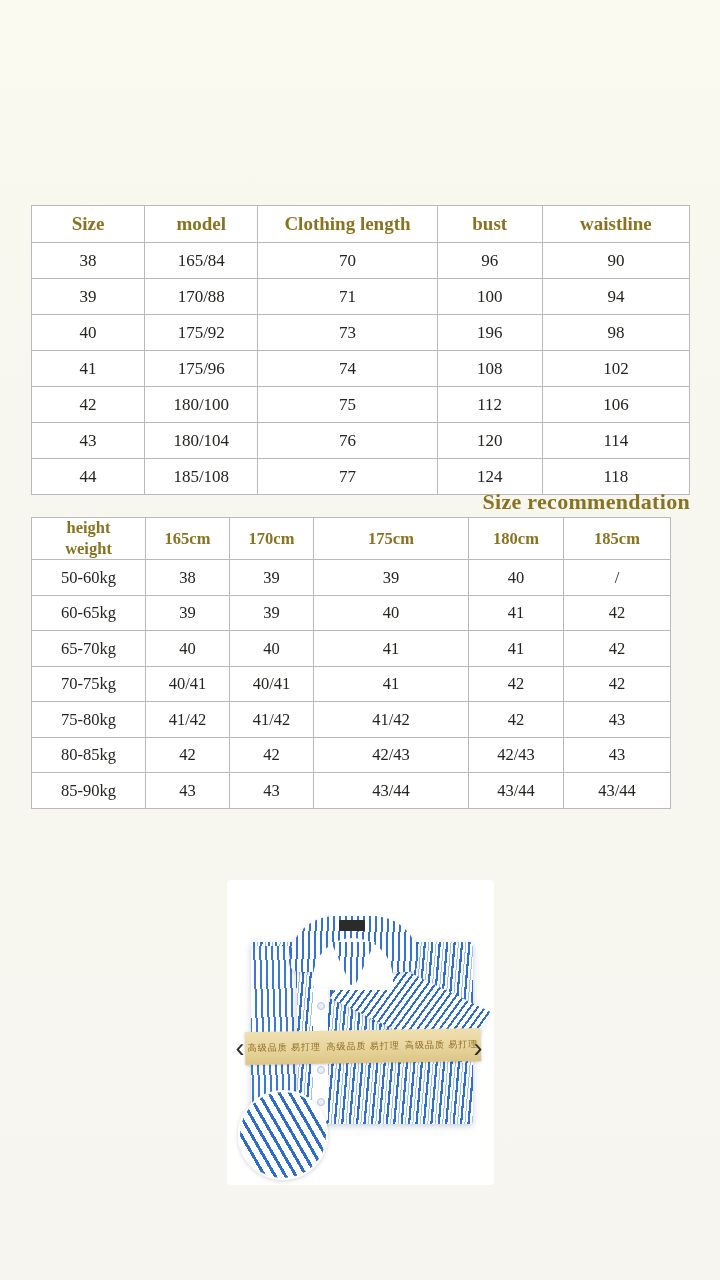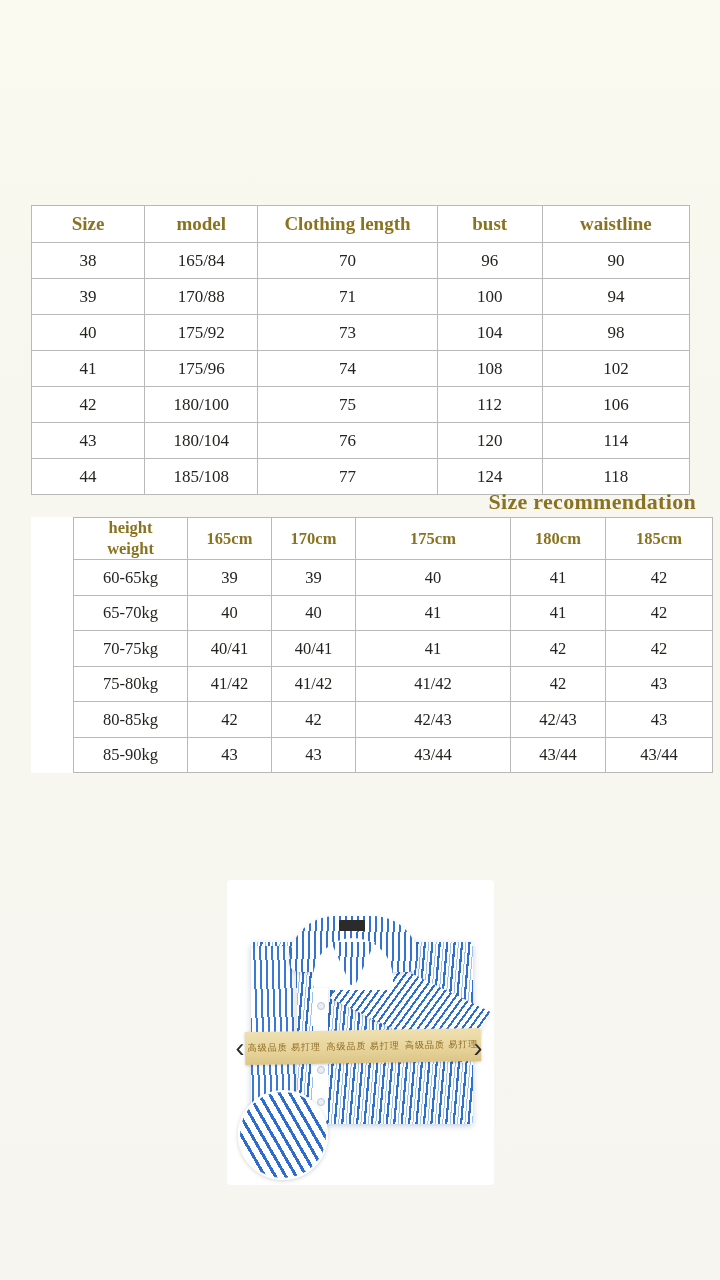--- a/index.html
+++ b/index.html
@@ -62,36 +62,35 @@
 
   td.model-cell { color: #8a7320; }
 
   
   .size-table-wrap table.grid tr td:first-child,
   .size-table-wrap table.grid tr th:first-child { border-left: 1px solid #b9b9b9; }
 
   
   .reco-title {
     position: absolute;
-    right: 24px;
+    right: 30px;
     top: 489px;
     font-size: 22px;
     font-weight: bold;
     color: #8a7320;
     letter-spacing: .3px;
   }
 
   
   .reco-table-wrap {
     position: absolute;
     left: 31px;
     top: 517px;
     width: 639px;
     background: #ffffff;
-    padding-left: 42px;
   }
   .reco-table-wrap table.grid td,
   .reco-table-wrap table.grid th {
     font-size: 16.5px;
     height: 34.5px;
   }
   .reco-table-wrap thead th {
     color: #8a7320;
     font-weight: bold;
     font-size: 18px;
@@ -319,21 +318,21 @@
           <td class="firstcol">39</td>
           <td class="model-cell">170/88</td>
           <td>71</td>
           <td>100</td>
           <td>94</td>
         </tr>
         <tr>
           <td class="firstcol">40</td>
           <td class="model-cell">175/92</td>
           <td>73</td>
-          <td>104</td>
+          <td>196</td>
           <td>98</td>
         </tr>
         <tr>
           <td class="firstcol">41</td>
           <td class="model-cell">175/96</td>
           <td>74</td>
           <td>108</td>
           <td>102</td>
         </tr>
         <tr>
@@ -382,20 +381,28 @@
             </div>
           </th>
           <th>165cm</th>
           <th>170cm</th>
           <th>175cm</th>
           <th>180cm</th>
           <th>185cm</th>
         </tr>
       </thead>
       <tbody>
+        <tr>
+          <td class="firstcol">50-60kg</td>
+          <td>38</td>
+          <td>39</td>
+          <td>39</td>
+          <td>40</td>
+          <td>/</td>
+        </tr>
         <tr>
           <td class="firstcol">60-65kg</td>
           <td>39</td>
           <td>39</td>
           <td>40</td>
           <td>41</td>
           <td>42</td>
         </tr>
         <tr>
           <td class="firstcol">65-70kg</td>

